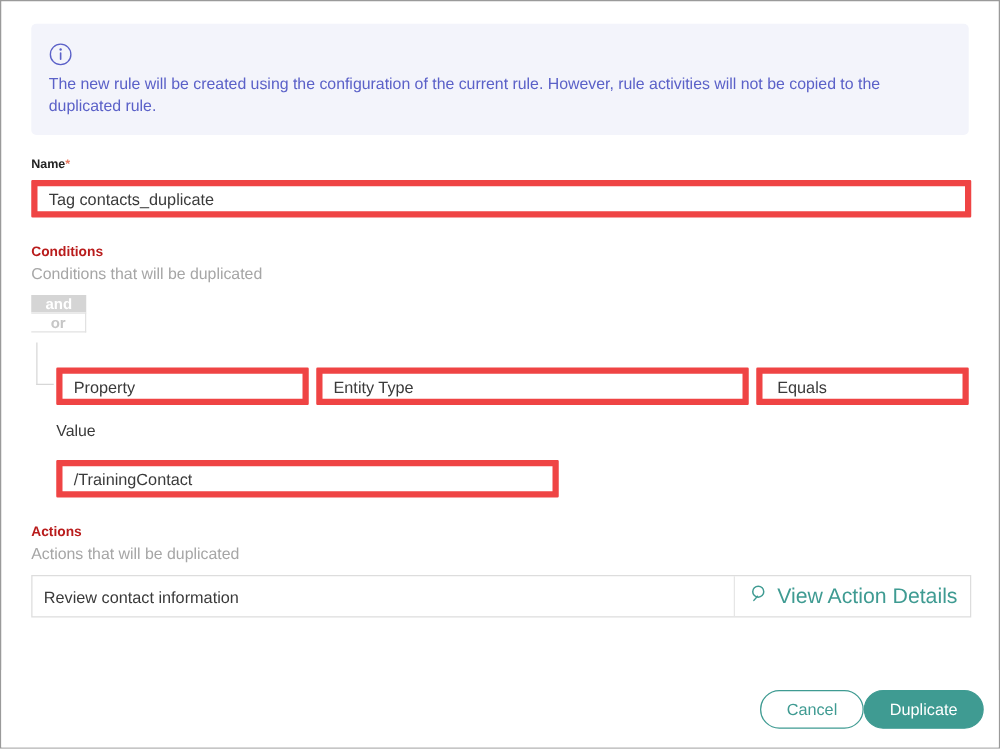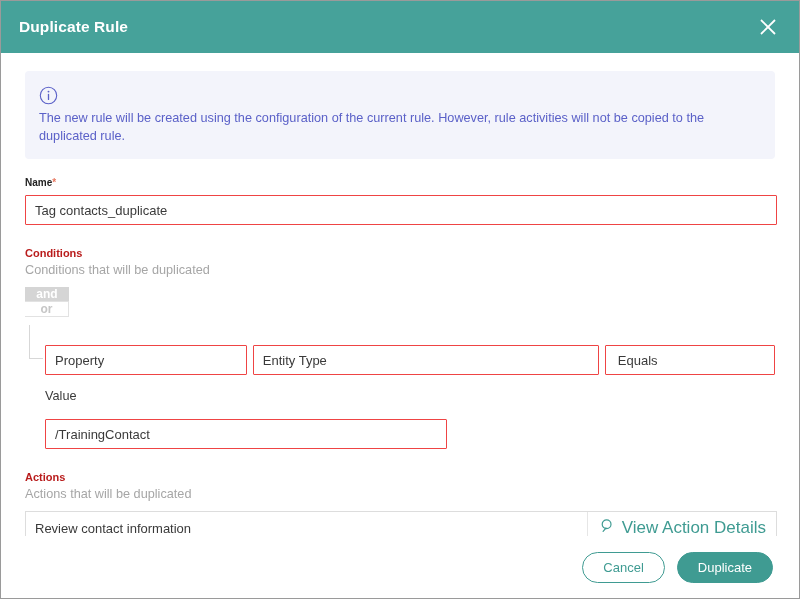--- a/index.html
+++ b/index.html
@@ -81,21 +81,21 @@
     margin: 22px 0 4px 0;
   }
   .section-sub {
     font-size: 12.7px;
     color: #a6a6a6;
     margin: 0 0 10px 0;
   }
 
   
   .txtbox {
-    border: 1px solid #ef4444;
+    border: 5px solid #ef4444;
     background: #ffffff;
     height: 30px;
     display: flex;
     align-items: center;
     padding: 0 9px;
     font-size: 13px;
     color: #3a3a3a;
     border-radius: 1px;
   }
   #name-input { width: 752px; }
@@ -161,49 +161,39 @@
   }
 
   
   #footer {
     position: absolute;
     left: 0; right: 0; bottom: 0;
     height: 62px;
     display: flex;
     align-items: center;
     justify-content: flex-end;
-    padding-right: 26px;
-    gap: 12px;
+    padding-right: 12px;
     background: #ffffff;
   }
   .btn {
     height: 31px;
     border-radius: 16px;
     font-size: 13px;
     display: flex; align-items: center; justify-content: center;
     cursor: pointer;
     padding: 0 20px;
   }
   #cancel-button   { border: 1px solid #3f9b92; color: #3f9b92; background: #ffffff; min-width: 80px; }
   #duplicate-button{ background: #3f9b92; color: #ffffff; border: 1px solid #3f9b92; min-width: 90px; }
 </style>
 </head>
 <body>
 
 <div id="dialog">
 
-  <div id="titlebar">
-    <span class="title">Duplicate Rule</span>
-    <span id="close-btn">
-      <svg width="18" height="18" viewBox="0 0 18 18" aria-hidden="true">
-        <line x1="2" y1="2" x2="16" y2="16" stroke="#ffffff" stroke-width="1.8"></line>
-        <line x1="16" y1="2" x2="2" y2="16" stroke="#ffffff" stroke-width="1.8"></line>
-      </svg>
-    </span>
-  </div>
 
   <div id="body">
 
     <div id="info-banner">
       <span id="info-icon">
         <svg width="19" height="19" viewBox="0 0 19 19" aria-hidden="true">
           <circle cx="9.5" cy="9.5" r="8.2" fill="none" stroke="#5b61c8" stroke-width="1.1"></circle>
           <circle cx="9.5" cy="5.6" r="0.95" fill="#5b61c8"></circle>
           <rect x="8.85" y="7.8" width="1.3" height="6.2" rx="0.6" fill="#5b61c8"></rect>
         </svg>

